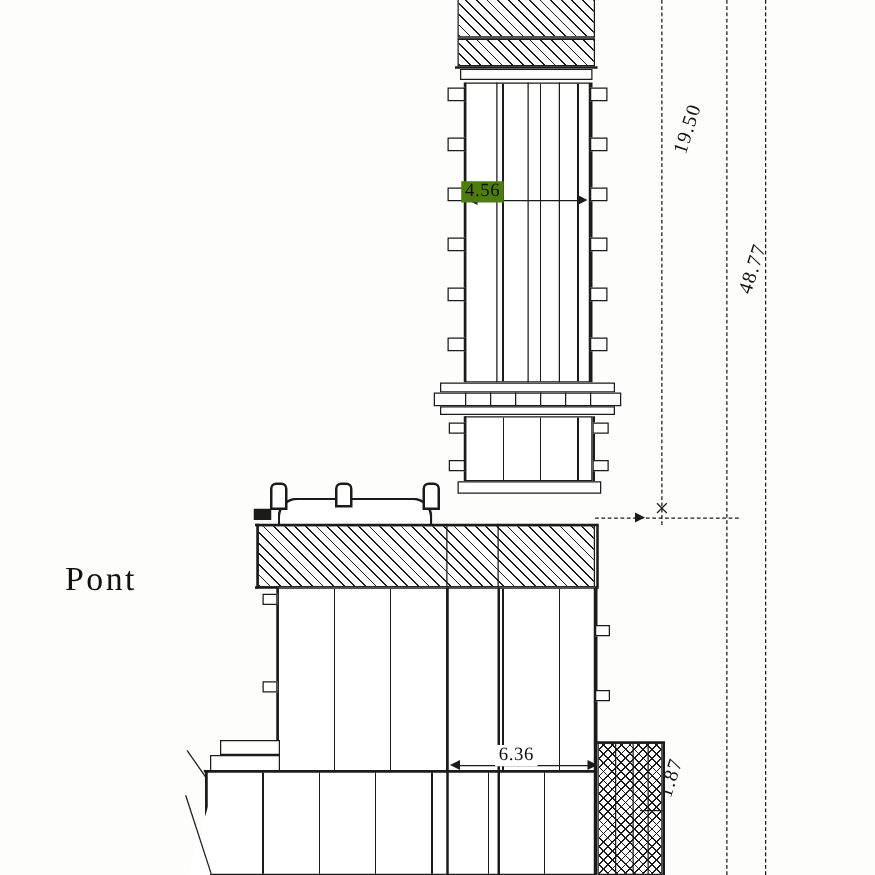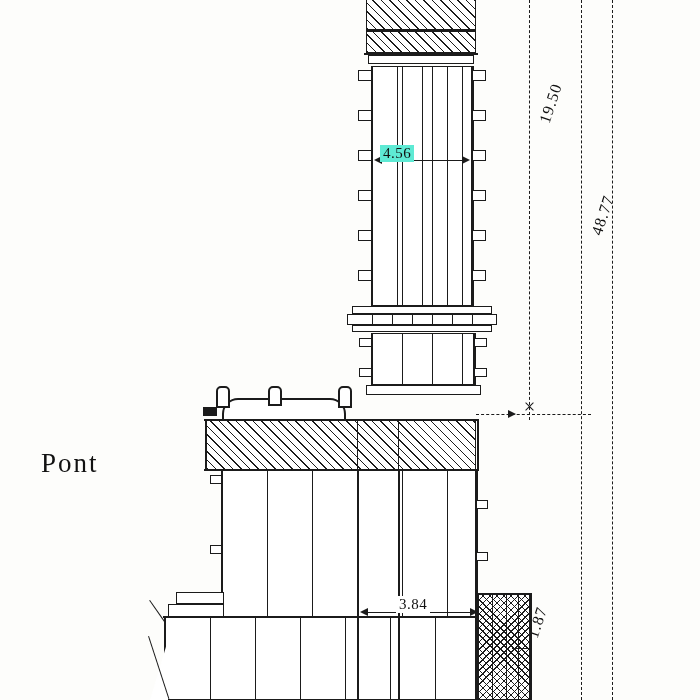--- a/index.html
+++ b/index.html
@@ -142,21 +142,21 @@
     background: #ffffff;
     border: 1px solid #1b1b1b;
     box-sizing: border-box;
   }
 </style>
 </head>
 <body>
 
 <div id="page">
 
-  <div class="abs caption" style="left:41px; top:448px;">Pont</div>
+  <div class="abs caption" style="left:52px; top:448px;">Pont</div>
 
   <div class="abs dashdot-v" style="left:529px; top:0px; height:420px;"></div>
   <div class="abs dashdot-v" style="left:581px; top:0px; height:700px;"></div>
   <div class="abs dashdot-v" style="left:612px; top:0px; height:700px;"></div>
 
   <div class="abs dashdot-h" style="left:476px; top:414px; width:115px;"></div>
 
   <div class="abs" style="left:524px; top:406px; width:11px; height:1px; background:#1b1b1b; transform:rotate(45deg);"></div>
   <div class="abs" style="left:524px; top:406px; width:11px; height:1px; background:#1b1b1b; transform:rotate(-45deg);"></div>
   <div class="abs arrow-r" style="left:508px; top:410px;"></div>
@@ -193,21 +193,21 @@
   <div class="abs block" style="left:472px; top:70px; width:14px; height:11px;"></div>
   <div class="abs block" style="left:472px; top:110px; width:14px; height:11px;"></div>
   <div class="abs block" style="left:472px; top:150px; width:14px; height:11px;"></div>
   <div class="abs block" style="left:472px; top:190px; width:14px; height:11px;"></div>
   <div class="abs block" style="left:472px; top:230px; width:14px; height:11px;"></div>
   <div class="abs block" style="left:472px; top:270px; width:14px; height:11px;"></div>
 
   <div class="abs hline" style="left:378px; top:160px; width:88px;"></div>
   <div class="abs arrow-l" style="left:374px; top:156px;"></div>
   <div class="abs arrow-r" style="left:462px; top:156px;"></div>
-  <div class="abs dimlabel" style="left:380px; top:145px; background:#5eead4; padding:0 3px;">4.56</div>
+  <div class="abs dimlabel" style="left:369px; top:145px; background:#4d7c0f; padding:0 3px;">4.56</div>
 
   <div class="abs block" style="left:352px; top:306px; width:140px; height:8px;"></div>
   <div class="abs block" style="left:347px; top:314px; width:150px; height:11px;"></div>
   <div class="abs block" style="left:352px; top:325px; width:140px; height:7px;"></div>
 
   <div class="abs vline" style="left:372px; top:314px; height:11px;"></div>
   <div class="abs vline" style="left:392px; top:314px; height:11px;"></div>
   <div class="abs vline" style="left:412px; top:314px; height:11px;"></div>
   <div class="abs vline" style="left:432px; top:314px; height:11px;"></div>
   <div class="abs vline" style="left:452px; top:314px; height:11px;"></div>
@@ -248,21 +248,21 @@
   <div class="abs vline2" style="left:398px; top:470px; height:148px;"></div>
 
   <div class="abs block" style="left:210px; top:475px; width:12px; height:9px;"></div>
   <div class="abs block" style="left:210px; top:545px; width:12px; height:9px;"></div>
   <div class="abs block" style="left:476px; top:500px; width:12px; height:9px;"></div>
   <div class="abs block" style="left:476px; top:552px; width:12px; height:9px;"></div>
 
   <div class="abs hline" style="left:364px; top:612px; width:110px;"></div>
   <div class="abs arrow-l" style="left:360px; top:608px;"></div>
   <div class="abs arrow-r" style="left:470px; top:608px;"></div>
-  <div class="abs dimlabel" style="left:396px; top:596px; background:#ffffff; padding:0 3px;">3.84</div>
+  <div class="abs dimlabel" style="left:396px; top:596px; background:#ffffff; padding:0 3px;">6.36</div>
 
   <div class="abs block" style="left:176px; top:592px; width:48px; height:12px;"></div>
   <div class="abs block" style="left:168px; top:604px; width:56px; height:13px;"></div>
 
   <div class="abs" style="left:150px; top:600px; width:30px; height:1px; background:#1b1b1b; transform:rotate(55deg); transform-origin:left top;"></div>
 
   <div class="abs courses vjoints-wide" style="left:165px; top:617px; width:311px; height:83px;"></div>
   <div class="abs hline2" style="left:163px; top:616px; width:315px;"></div>
   <div class="abs vline2" style="left:164px; top:617px; height:83px;"></div>
   <div class="abs vline2" style="left:476px; top:617px; height:83px;"></div>

